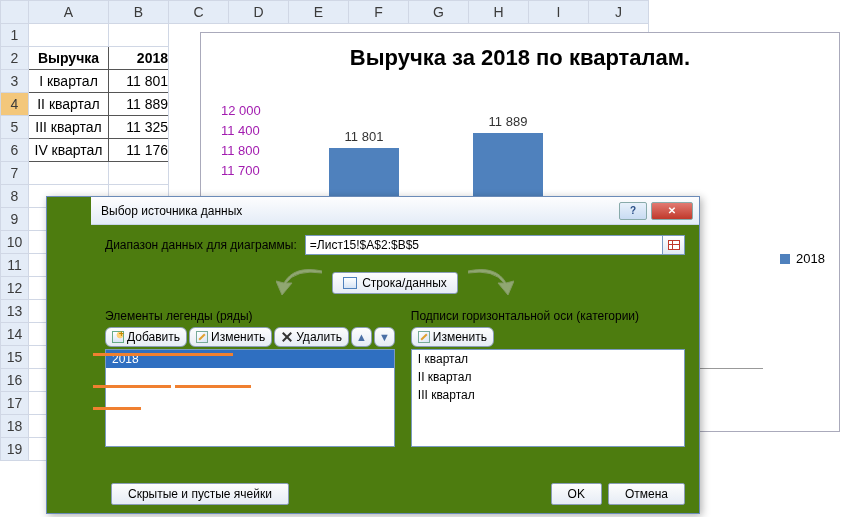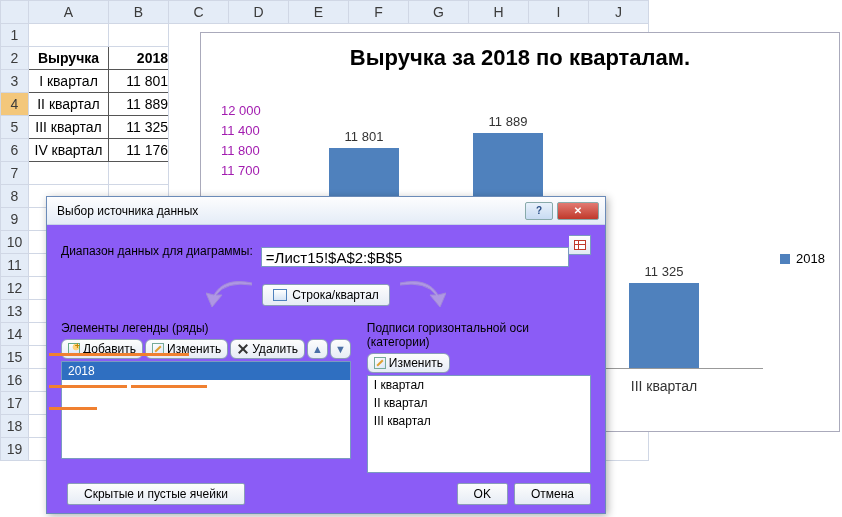--- a/index.html
+++ b/index.html
@@ -46,42 +46,43 @@
   .bar-label { position: absolute; font-size: 13px; color: #333; text-align:center; width:70px; }
   .cat-label { position: absolute; font-size: 14px; color: #333; text-align:center; width:90px; }
   .legend { position: absolute; right: 14px; top: 218px; font-size: 13px; display:flex; align-items:center; gap:6px; }
   .legend-sw { width: 10px; height: 10px; background: #4f81bd; display:inline-block; }
   .axis-line { position:absolute; background:#999; }
 
   
   .dialog {
     position: absolute;
     top: 196px; left: 46px;
-    width: 560px; height: 318px;
-    background: #8b5cf6;
+    width: 654px; height: 318px;
+    background: #4d7c0f;
     border: 1px solid #6b8bb8;
     box-shadow: 2px 2px 8px rgba(0,0,0,.3);
+    padding-left: 44px;
   }
   .titlebar {
     height: 28px;
     background: linear-gradient(#fdfdfe, #e4ecf7);
     border-bottom: 1px solid #c7d4e8;
     display: flex; align-items: center;
     padding: 0 6px 0 10px;
     font-size: 12px;
   }
   .titlebar .t-text { flex: 1; }
   .tb-btn { width: 28px; height: 18px; border: 1px solid #8aa; border-radius: 2px; display:flex; align-items:center; justify-content:center; margin-left:4px; font-size:10px; }
   .tb-help { background: linear-gradient(#e8f1fb,#c8dbf2); color:#2a4e87; font-weight:bold; }
   .tb-close { background: linear-gradient(#e27a72,#c0392b); color:#fff; width:42px; font-weight:bold; }
   .dlg-body { padding: 10px 14px; position:relative; height: calc(100% - 28px); }
   .row-range { display:flex; align-items:center; gap:8px; margin-bottom: 14px; }
   .row-range label { white-space: nowrap; }
   .range-input { flex:1; display:flex; }
-  .range-input input { flex:1; border:1px solid #7a9ac0; height:20px; padding:0 4px; font-size:15px;margin-top:12px; }
+  .range-input input { flex:1; border:1px solid #7a9ac0; height:20px; padding:0 4px; font-size:12px; }
   .range-btn { width:22px; height:20px; border:1px solid #7a9ac0; border-left:none; background:linear-gradient(#fefefe,#e2e9f3); display:flex; align-items:center; justify-content:center; }
   .mini-grid { width:12px; height:10px; border:1px solid #c0392b; background:#fff; position:relative; }
   .mini-grid::before{content:"";position:absolute;left:3px;top:0;bottom:0;width:1px;background:#c0392b;}
   .mini-grid::after{content:"";position:absolute;top:3px;left:0;right:0;height:1px;background:#c0392b;}
 
   .swap-row { display:flex; align-items:center; justify-content:center; gap:10px; margin: 6px 0 12px; }
   .swap-arrow { width:46px; height:28px; opacity:.5; }
   .swap-btn { border:1px solid #8a9db8; background:linear-gradient(#fdfdfd,#e6ecf5); padding:3px 10px; border-radius:3px; display:flex; align-items:center; gap:5px; font-size:12px; }
   .swap-icon { width:14px; height:12px; background:linear-gradient(#fff,#d6e4f5); border:1px solid #4f81bd; }
 
@@ -272,21 +273,21 @@
           </div>
       </div>
     </div>
 
     <div class="swap-row">
       <svg class="swap-arrow arrow-shape" viewBox="0 0 46 28">
           <path d="M46 4 Q20 0 10 14 L16 14 L6 26 L0 12 L8 14 Q18 -4 46 2 Z"></path>
         </svg>
       <button class="swap-btn">
         <span class="swap-icon"></span>
-        <span>Строка/квартал</span>
+        <span>Строка/данных</span>
       </button>
       <svg class="swap-arrow arrow-shape" viewBox="0 0 46 28">
           <path d="M0 4 Q26 0 36 14 L30 14 L40 26 L46 12 L38 14 Q28 -4 0 2 Z"></path>
         </svg>
     </div>
 
     <div class="lists">
       <div class="list-col">
         <span class="grp-label">Элементы легенды (ряды)</span>
         <div class="toolbar">

